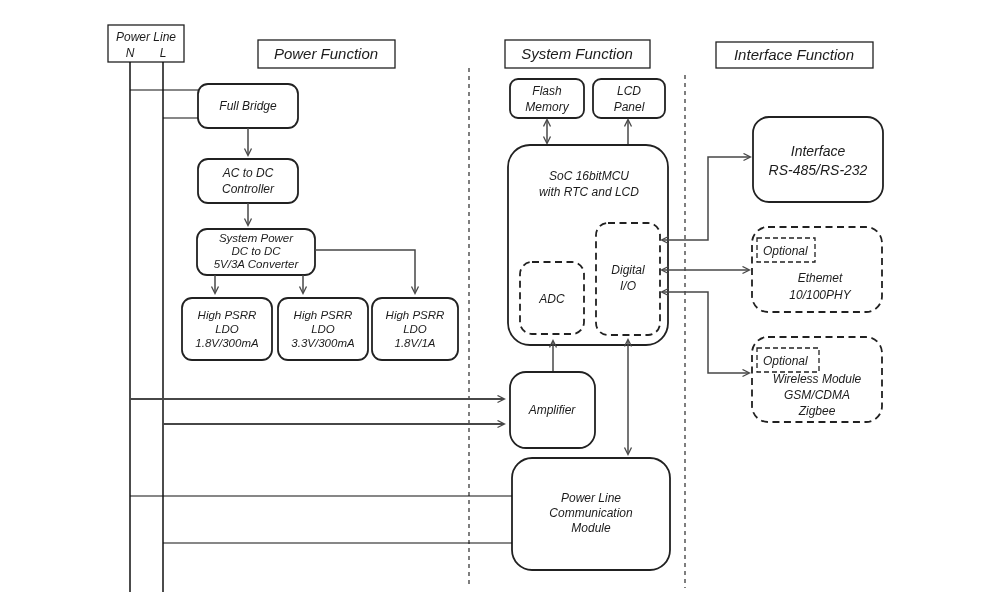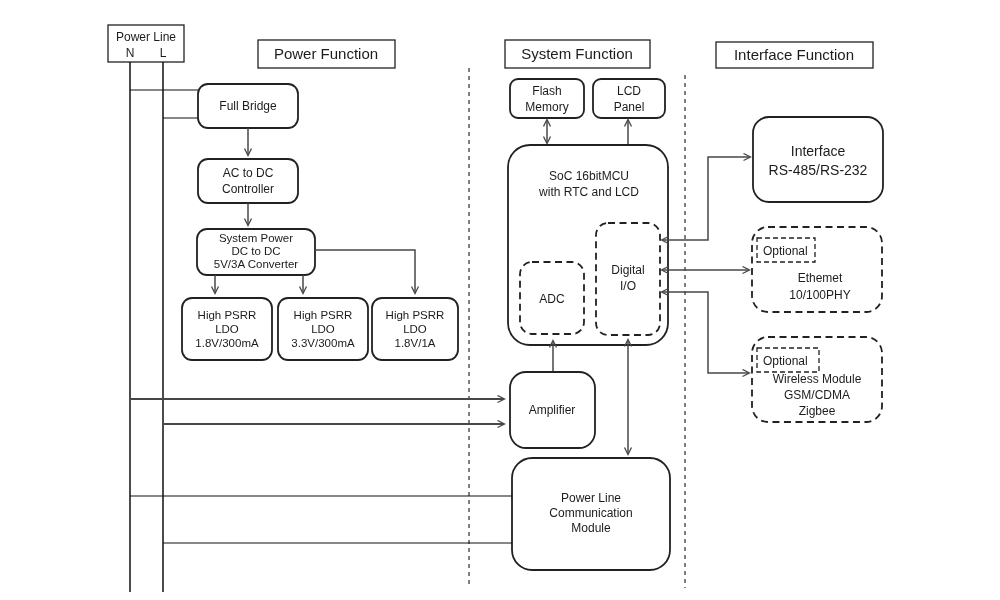--- a/index.html
+++ b/index.html
@@ -1,17 +1,17 @@
 <!DOCTYPE html>
 <html><head>
 <meta charset="utf-8">
 <style>
   html,body{margin:0;padding:0;background:#ffffff;}
   .stage{position:relative;width:1000px;height:600px;background:#fff;overflow:hidden;
-         font-family:"Liberation Sans",sans-serif;}
+         font-family:"Liberation Sans",sans-serif;font-style:italic;}
   svg{display:block}
   text{font-family:"Liberation Sans",sans-serif;fill:#1c1c1c;}
   .t12{font-size:12px;}
   .t11{font-size:11.5px;}
   .t14{font-size:14px;}
   .hdr{font-size:15px;}
   .mid{text-anchor:middle;}
   .box{fill:#ffffff;stroke:#212121;stroke-width:1.8;}
   .sqbox{fill:#ffffff;stroke:#212121;stroke-width:1.3;}
   .dashbox{fill:#ffffff;stroke:#212121;stroke-width:1.8;stroke-dasharray:7 4.5;}

